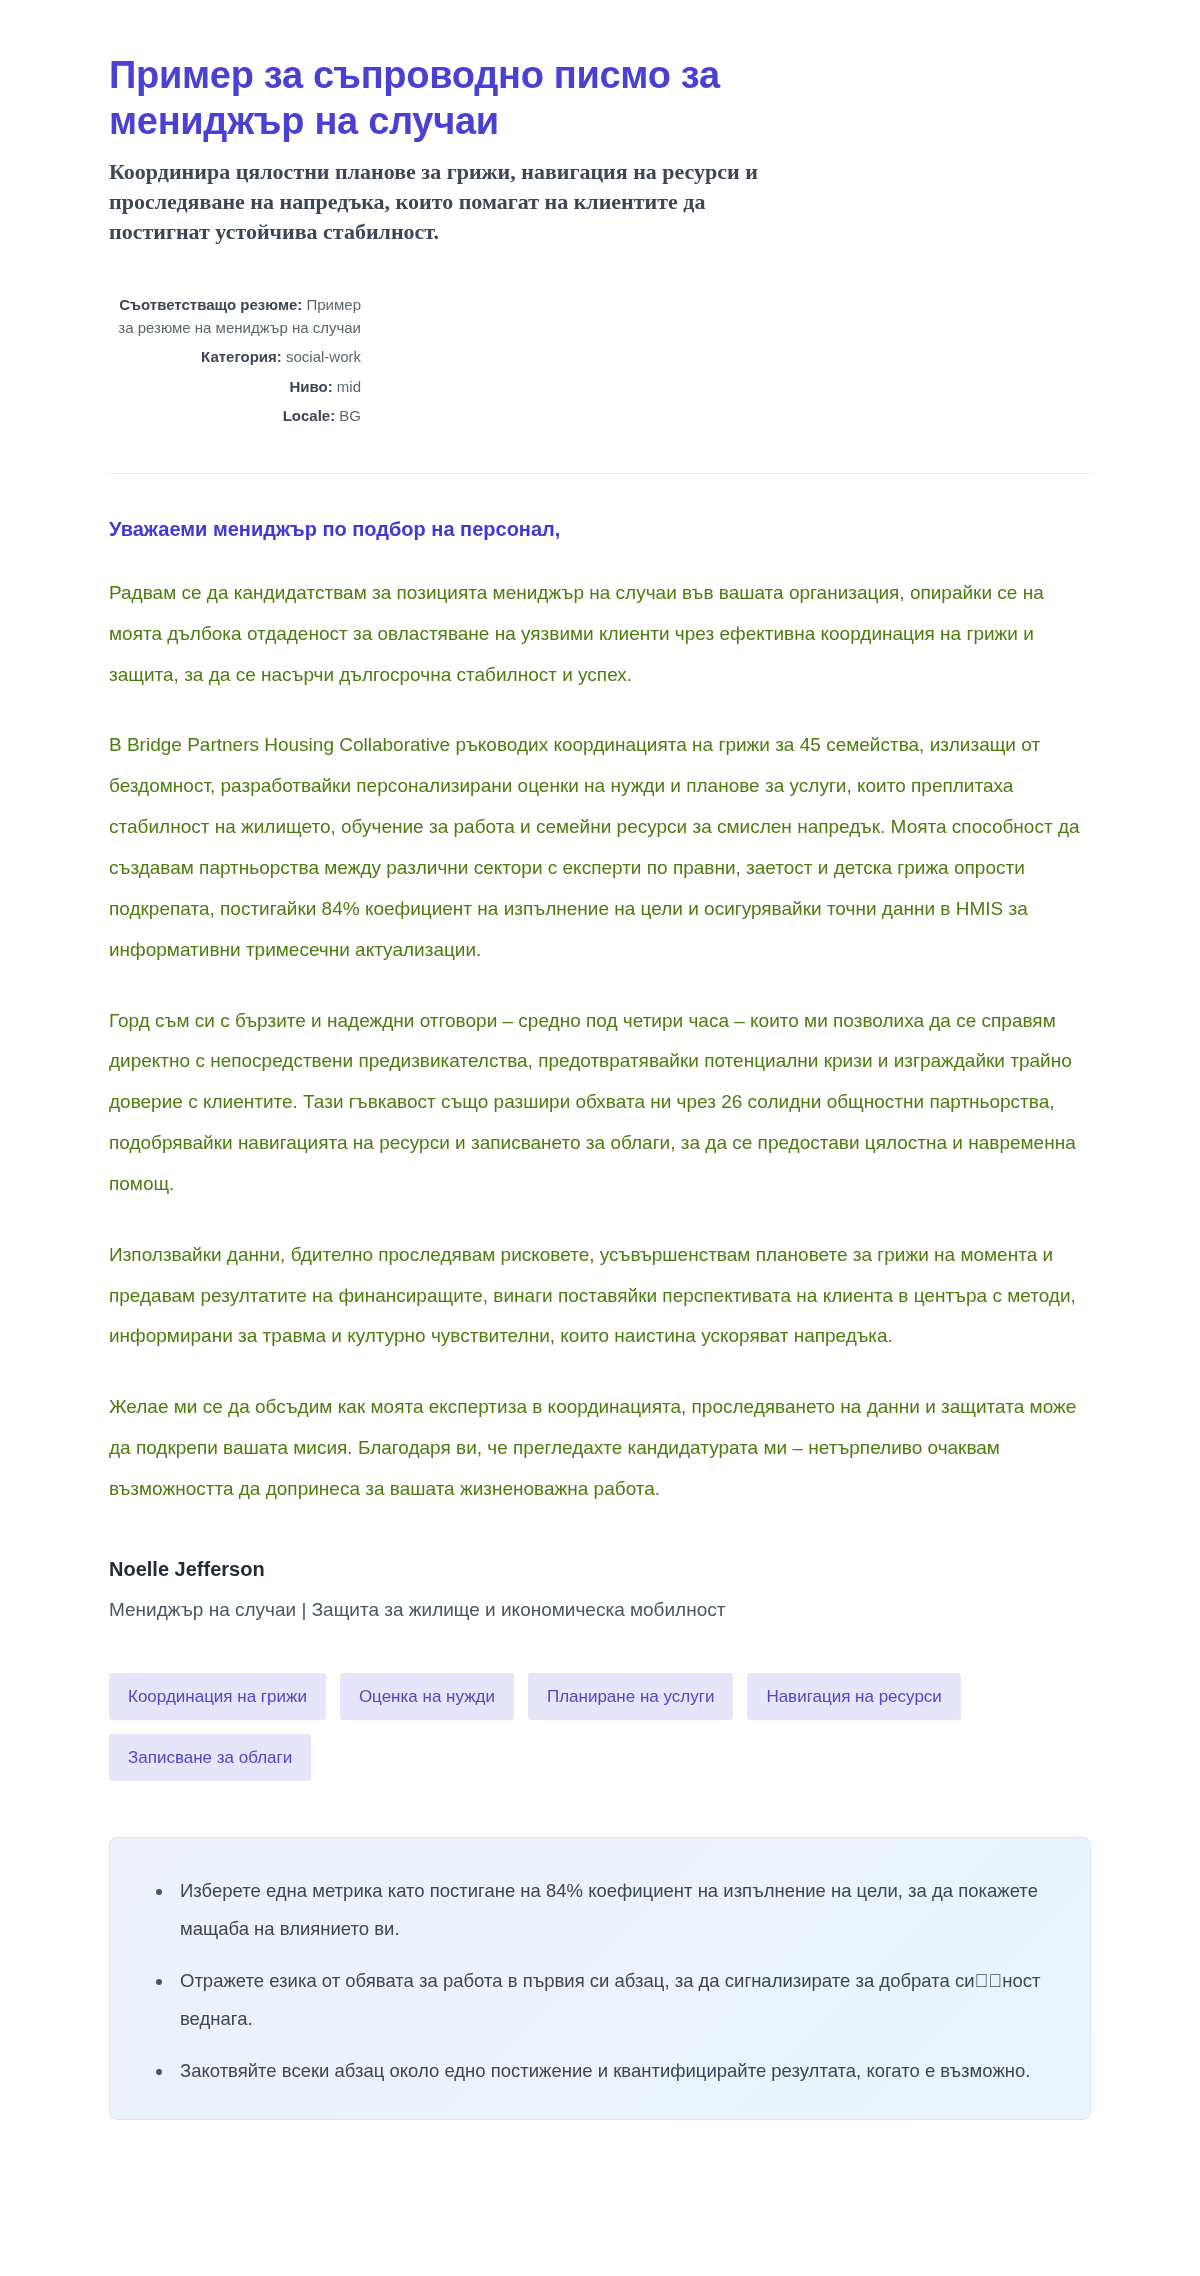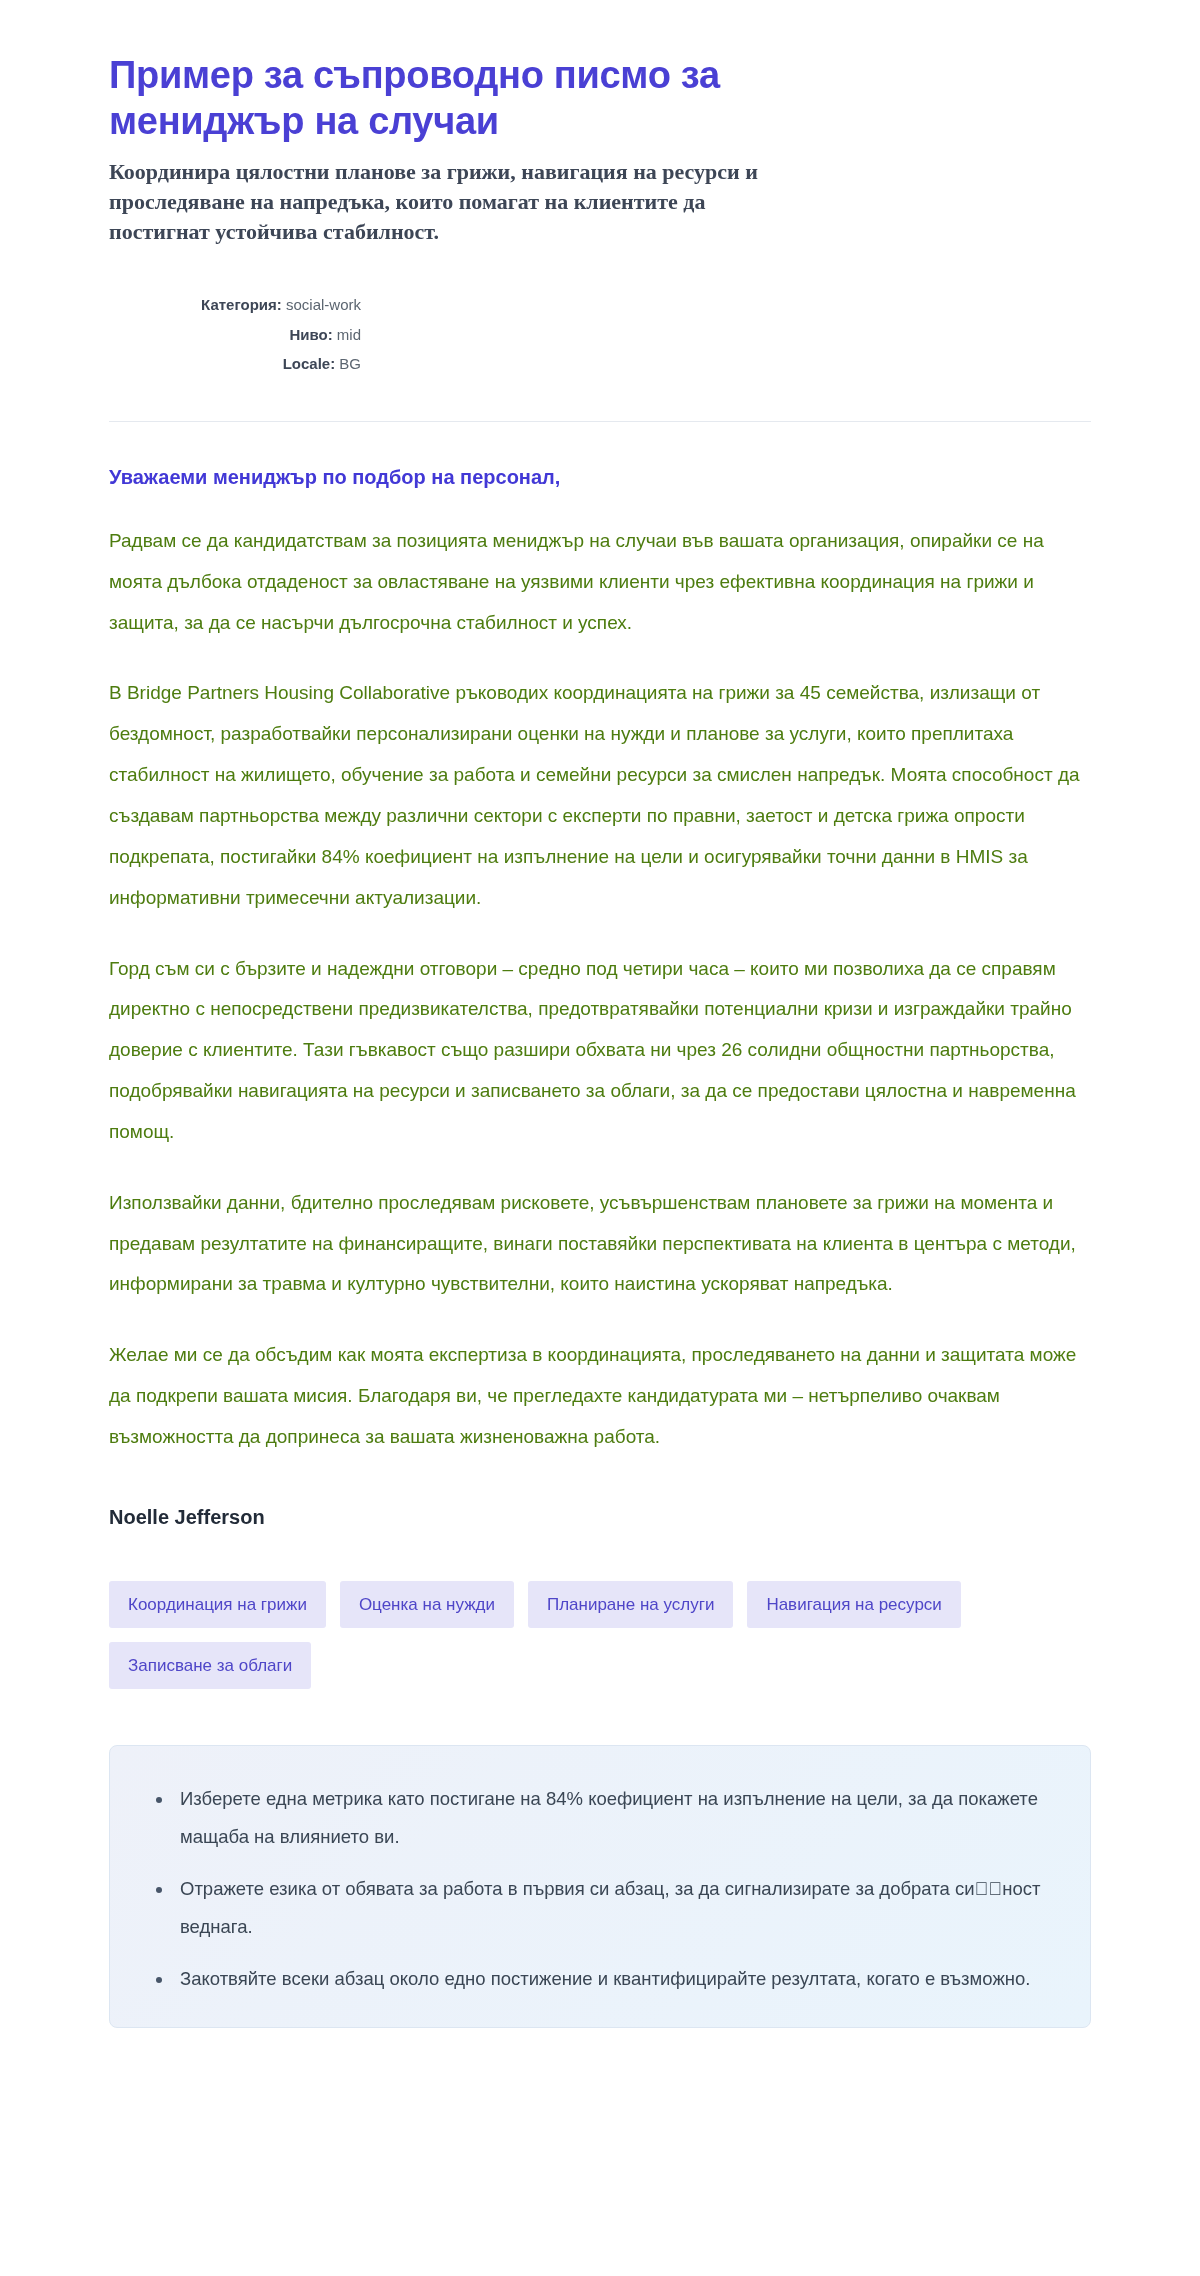--- a/index.html
+++ b/index.html
@@ -143,20 +143,24 @@
 
 <div class="page">
 
   <div class="header">
     <div class="title-block">
       <h1 class="page-title">Пример за съпроводно писмо за мениджър на случаи</h1>
       <p class="page-subtitle">Координира цялостни планове за грижи, навигация на ресурси и проследяване на напредъка, които помагат на клиентите да постигнат устойчива стабилност.</p>
     </div>
     <div class="meta-panel">
       <div class="meta-row">
+        <span class="meta-label">Съответстващо резюме:</span>
+        <span class="meta-value">Пример за резюме на мениджър на случаи</span>
+      </div>
+      <div class="meta-row">
         <span class="meta-label">Категория:</span>
         <span class="meta-value">social-work</span>
       </div>
       <div class="meta-row">
         <span class="meta-label">Ниво:</span>
         <span class="meta-value">mid</span>
       </div>
       <div class="meta-row">
         <span class="meta-label">Locale:</span>
         <span class="meta-value">BG</span>
@@ -171,20 +175,21 @@
   <div class="letter-paragraphs">
     <p class="letter-paragraph">Радвам се да кандидатствам за позицията мениджър на случаи във вашата организация, опирайки се на моята дълбока отдаденост за овластяване на уязвими клиенти чрез ефективна координация на грижи и защита, за да се насърчи дългосрочна стабилност и успех.</p>
     <p class="letter-paragraph">В Bridge Partners Housing Collaborative ръководих координацията на грижи за 45 семейства, излизащи от бездомност, разработвайки персонализирани оценки на нужди и планове за услуги, които преплитаха стабилност на жилището, обучение за работа и семейни ресурси за смислен напредък. Моята способност да създавам партньорства между различни сектори с експерти по правни, заетост и детска грижа опрости подкрепата, постигайки 84% коефициент на изпълнение на цели и осигурявайки точни данни в HMIS за информативни тримесечни актуализации.</p>
     <p class="letter-paragraph">Горд съм си с бързите и надеждни отговори – средно под четири часа – които ми позволиха да се справям директно с непосредствени предизвикателства, предотвратявайки потенциални кризи и изграждайки трайно доверие с клиентите. Тази гъвкавост също разшири обхвата ни чрез 26 солидни общностни партньорства, подобрявайки навигацията на ресурси и записването за облаги, за да се предостави цялостна и навременна помощ.</p>
     <p class="letter-paragraph">Използвайки данни, бдително проследявам рисковете, усъвършенствам плановете за грижи на момента и предавам резултатите на финансиращите, винаги поставяйки перспективата на клиента в центъра с методи, информирани за травма и културно чувствителни, които наистина ускоряват напредъка.</p>
     <p class="letter-paragraph">Желае ми се да обсъдим как моята експертиза в координацията, проследяването на данни и защитата може да подкрепи вашата мисия. Благодаря ви, че прегледахте кандидатурата ми – нетърпеливо очаквам възможността да допринеса за вашата жизненоважна работа.</p>
   </div>
 
   <div class="signature">
     <div class="signature-name">Noelle Jefferson</div>
+    <div class="signature-role">Мениджър на случаи | Защита за жилище и икономическа мобилност</div>
   </div>
 
   <div class="tags">
     <span class="tag-chip">Координация на грижи</span>
     <span class="tag-chip">Оценка на нужди</span>
     <span class="tag-chip">Планиране на услуги</span>
     <span class="tag-chip">Навигация на ресурси</span>
     <span class="tag-chip">Записване за облаги</span>
   </div>
 

